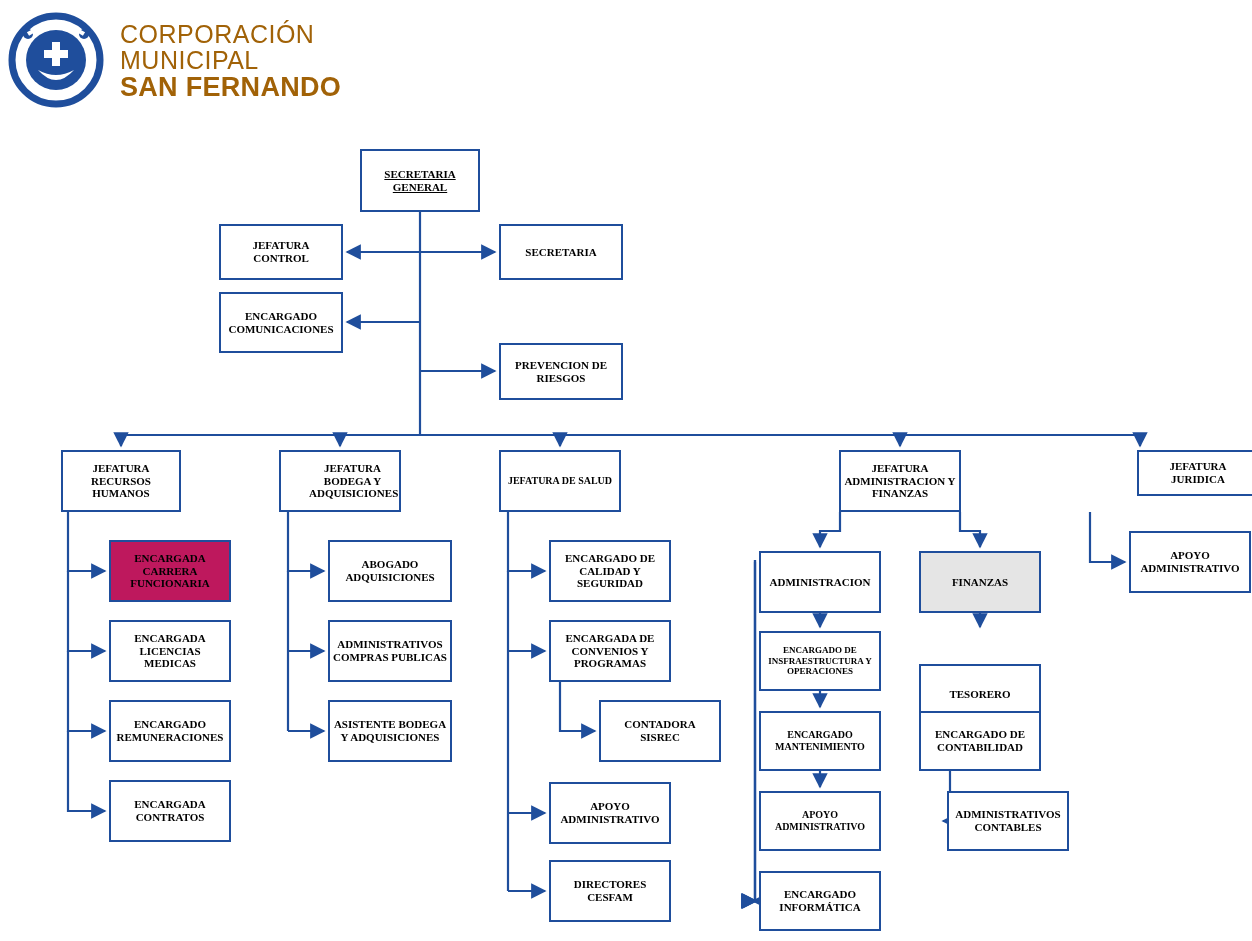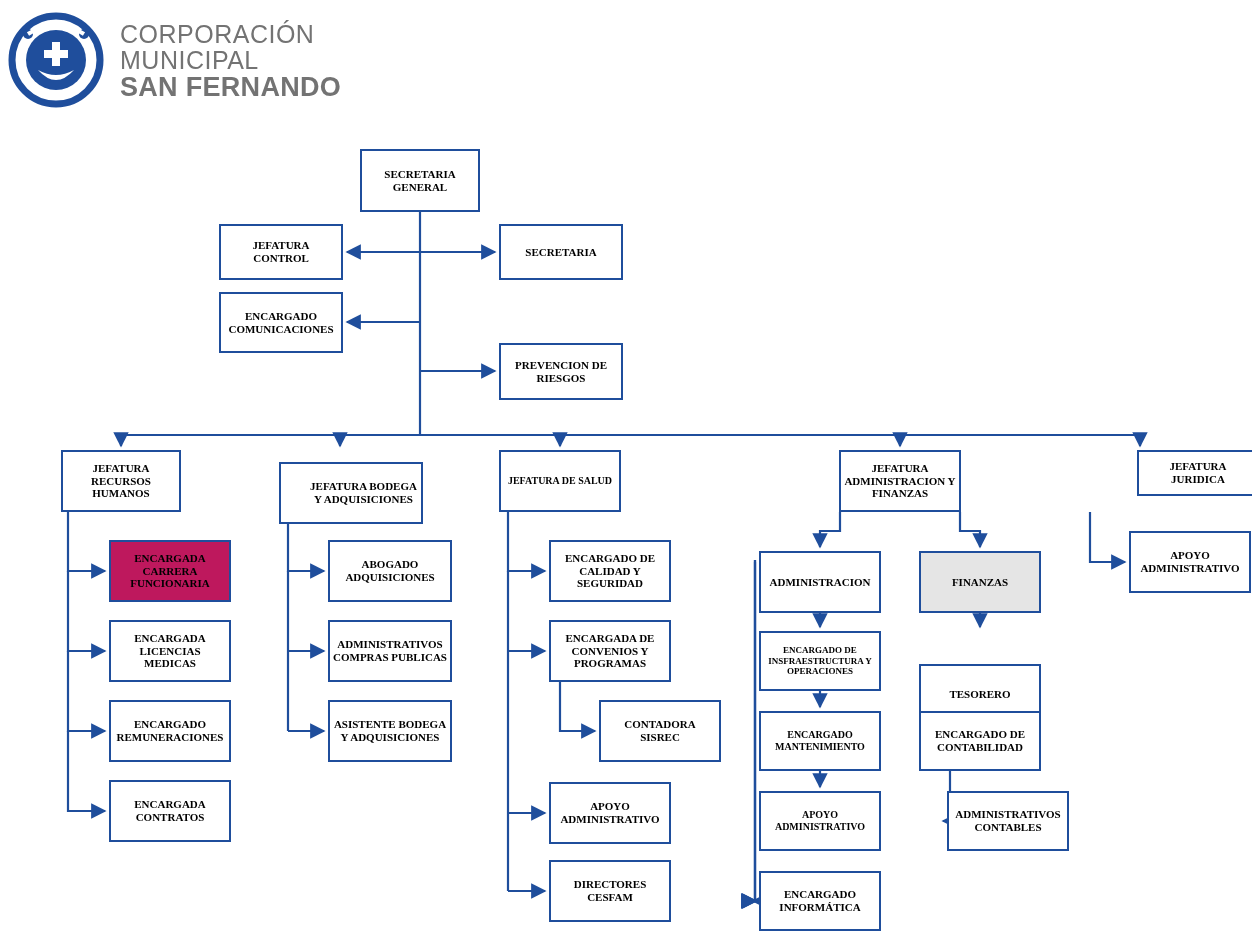--- a/index.html
+++ b/index.html
@@ -33,21 +33,21 @@
     left: 0px;
     top: 4px;
     width: 96px;
     height: 96px;
   }
   .logo-text {
     position: absolute;
     left: 112px;
     top: 14px;
     font-family: "Liberation Sans", sans-serif;
-    color: #737373;
+    color: #a16207;
     line-height: 1.03;
   }
   .logo-l1, .logo-l2 {
     font-size: 25px;
     letter-spacing: 0.5px;
     font-weight: 400;
   }
   .logo-l3 {
     font-size: 27px;
     font-weight: bold;
@@ -178,39 +178,39 @@
 
       <path d="M1090 512 L1090 562 L1125 562"></path>
     </g>
     <g stroke="#1f4e9c" stroke-width="2.2" fill="none">
       <path d="M755 560 L755 901"></path>
       <path d="M755 901 L753 901" marker-end="url(#arrow)"></path>
     </g>
   </svg>
 
   <div id="nodes-layer">
-      <div class="node" style="left: 360px; top: 149px; width: 120px; height: 63px; font-size: 11px; border-color: rgb(31, 78, 156); background: rgb(255, 255, 255);">
+      <div class="node" style="left: 360px; top: 149px; width: 120px; height: 63px; font-size: 11px; border-color: rgb(31, 78, 156); background: rgb(255, 255, 255); text-decoration: underline;">
         <span>SECRETARIA GENERAL</span>
       </div>
       <div class="node" style="left: 219px; top: 224px; width: 124px; height: 56px; font-size: 11px; border-color: rgb(31, 78, 156); background: rgb(255, 255, 255);">
         <span>JEFATURA CONTROL</span>
       </div>
       <div class="node" style="left: 499px; top: 224px; width: 124px; height: 56px; font-size: 11px; border-color: rgb(31, 78, 156); background: rgb(255, 255, 255);">
         <span>SECRETARIA</span>
       </div>
       <div class="node" style="left: 219px; top: 292px; width: 124px; height: 61px; font-size: 11px; border-color: rgb(31, 78, 156); background: rgb(255, 255, 255);">
         <span>ENCARGADO COMUNICACIONES</span>
       </div>
       <div class="node" style="left: 499px; top: 343px; width: 124px; height: 57px; font-size: 11px; border-color: rgb(31, 78, 156); background: rgb(255, 255, 255);">
         <span>PREVENCION DE RIESGOS</span>
       </div>
       <div class="node" style="left: 61px; top: 450px; width: 120px; height: 62px; font-size: 11px; border-color: rgb(31, 78, 156); background: rgb(255, 255, 255);">
         <span>JEFATURA RECURSOS HUMANOS</span>
       </div>
-      <div class="node" style="left: 279px; top: 462px; width: 144px; height: 62px; font-size: 11px; border-color: rgb(31, 78, 156); background: rgb(255, 255, 255); padding-left: 28px;">
+      <div class="node" style="left: 279px; top: 450px; width: 122px; height: 62px; font-size: 11px; border-color: rgb(31, 78, 156); background: rgb(255, 255, 255); padding-left: 28px;">
         <span>JEFATURA BODEGA Y ADQUISICIONES</span>
       </div>
       <div class="node" style="left: 499px; top: 450px; width: 122px; height: 62px; font-size: 10px; border-color: rgb(31, 78, 156); background: rgb(255, 255, 255);">
         <span>JEFATURA DE SALUD</span>
       </div>
       <div class="node" style="left: 839px; top: 450px; width: 122px; height: 62px; font-size: 11px; border-color: rgb(31, 78, 156); background: rgb(255, 255, 255);">
         <span>JEFATURA ADMINISTRACION Y FINANZAS</span>
       </div>
       <div class="node" style="left: 1137px; top: 450px; width: 122px; height: 46px; font-size: 11px; border-color: rgb(31, 78, 156); background: rgb(255, 255, 255);">
         <span>JEFATURA JURIDICA</span>

